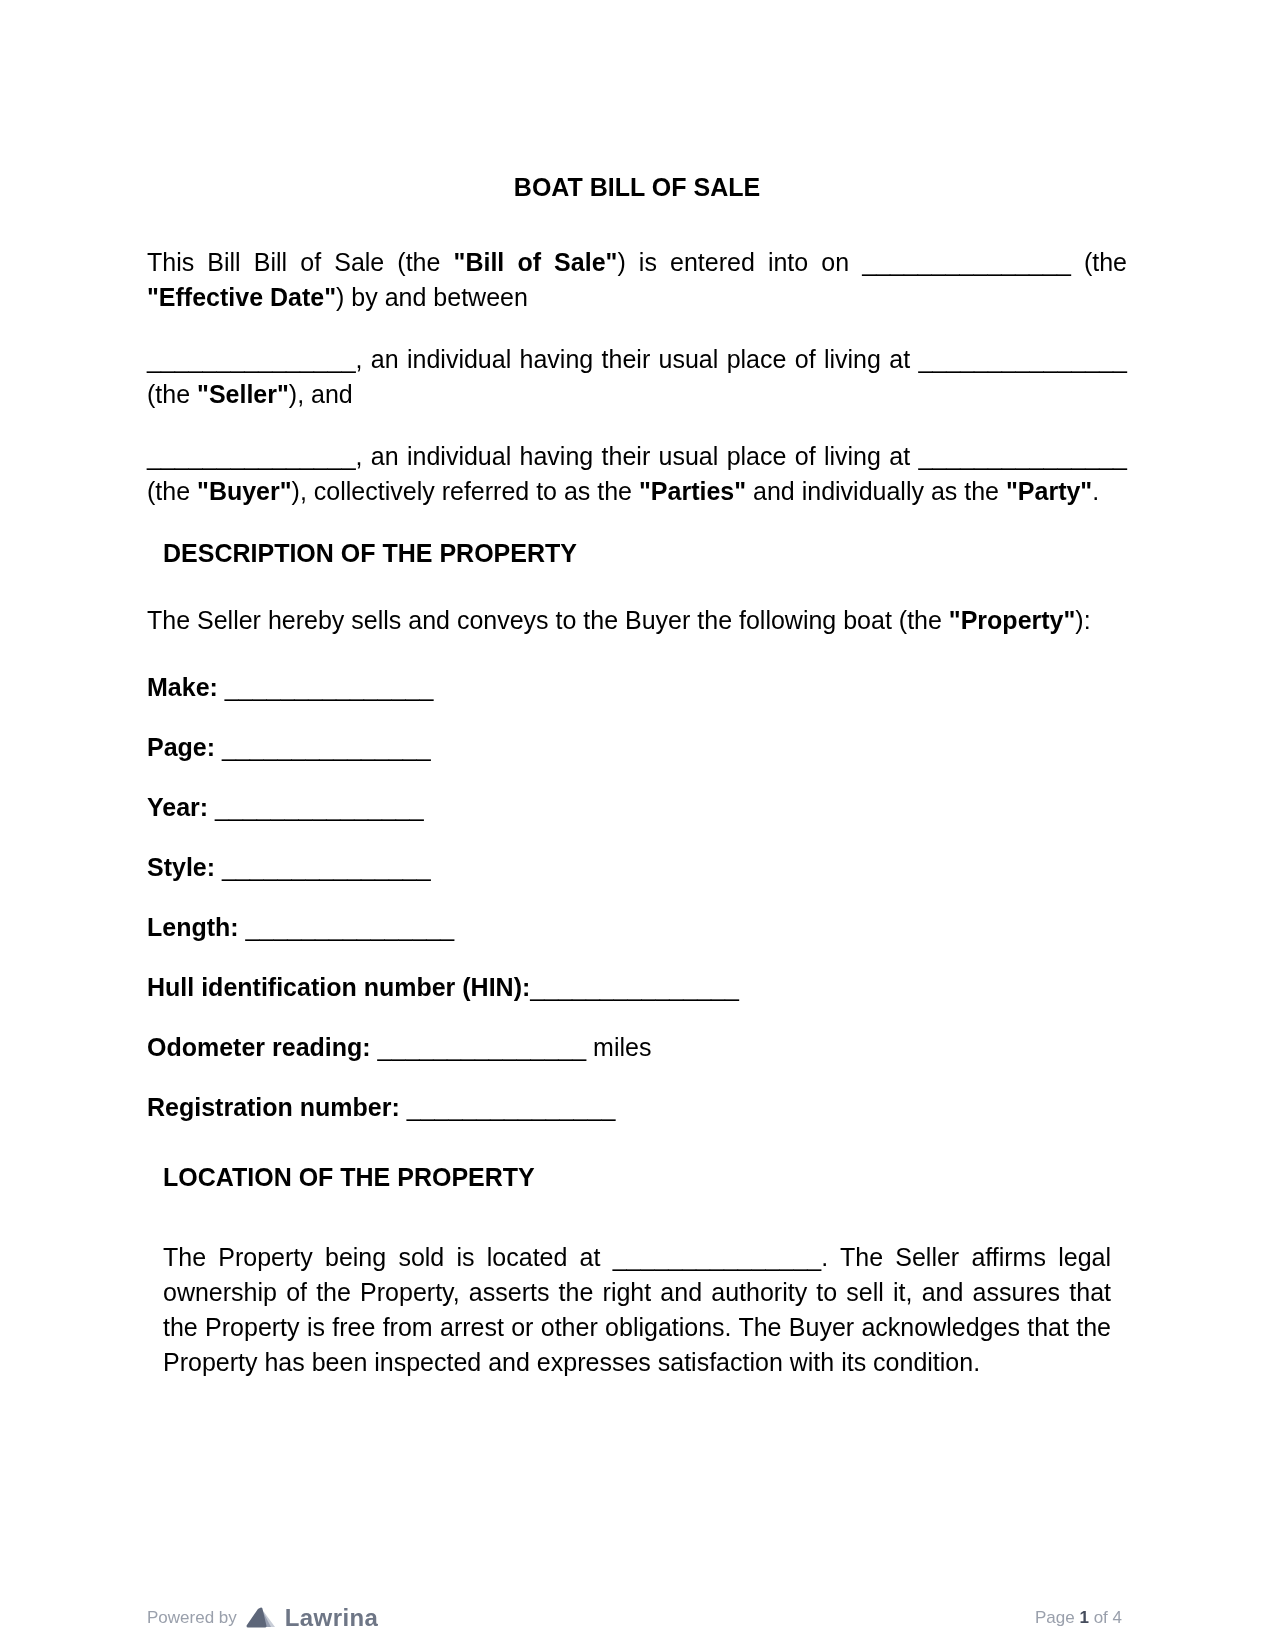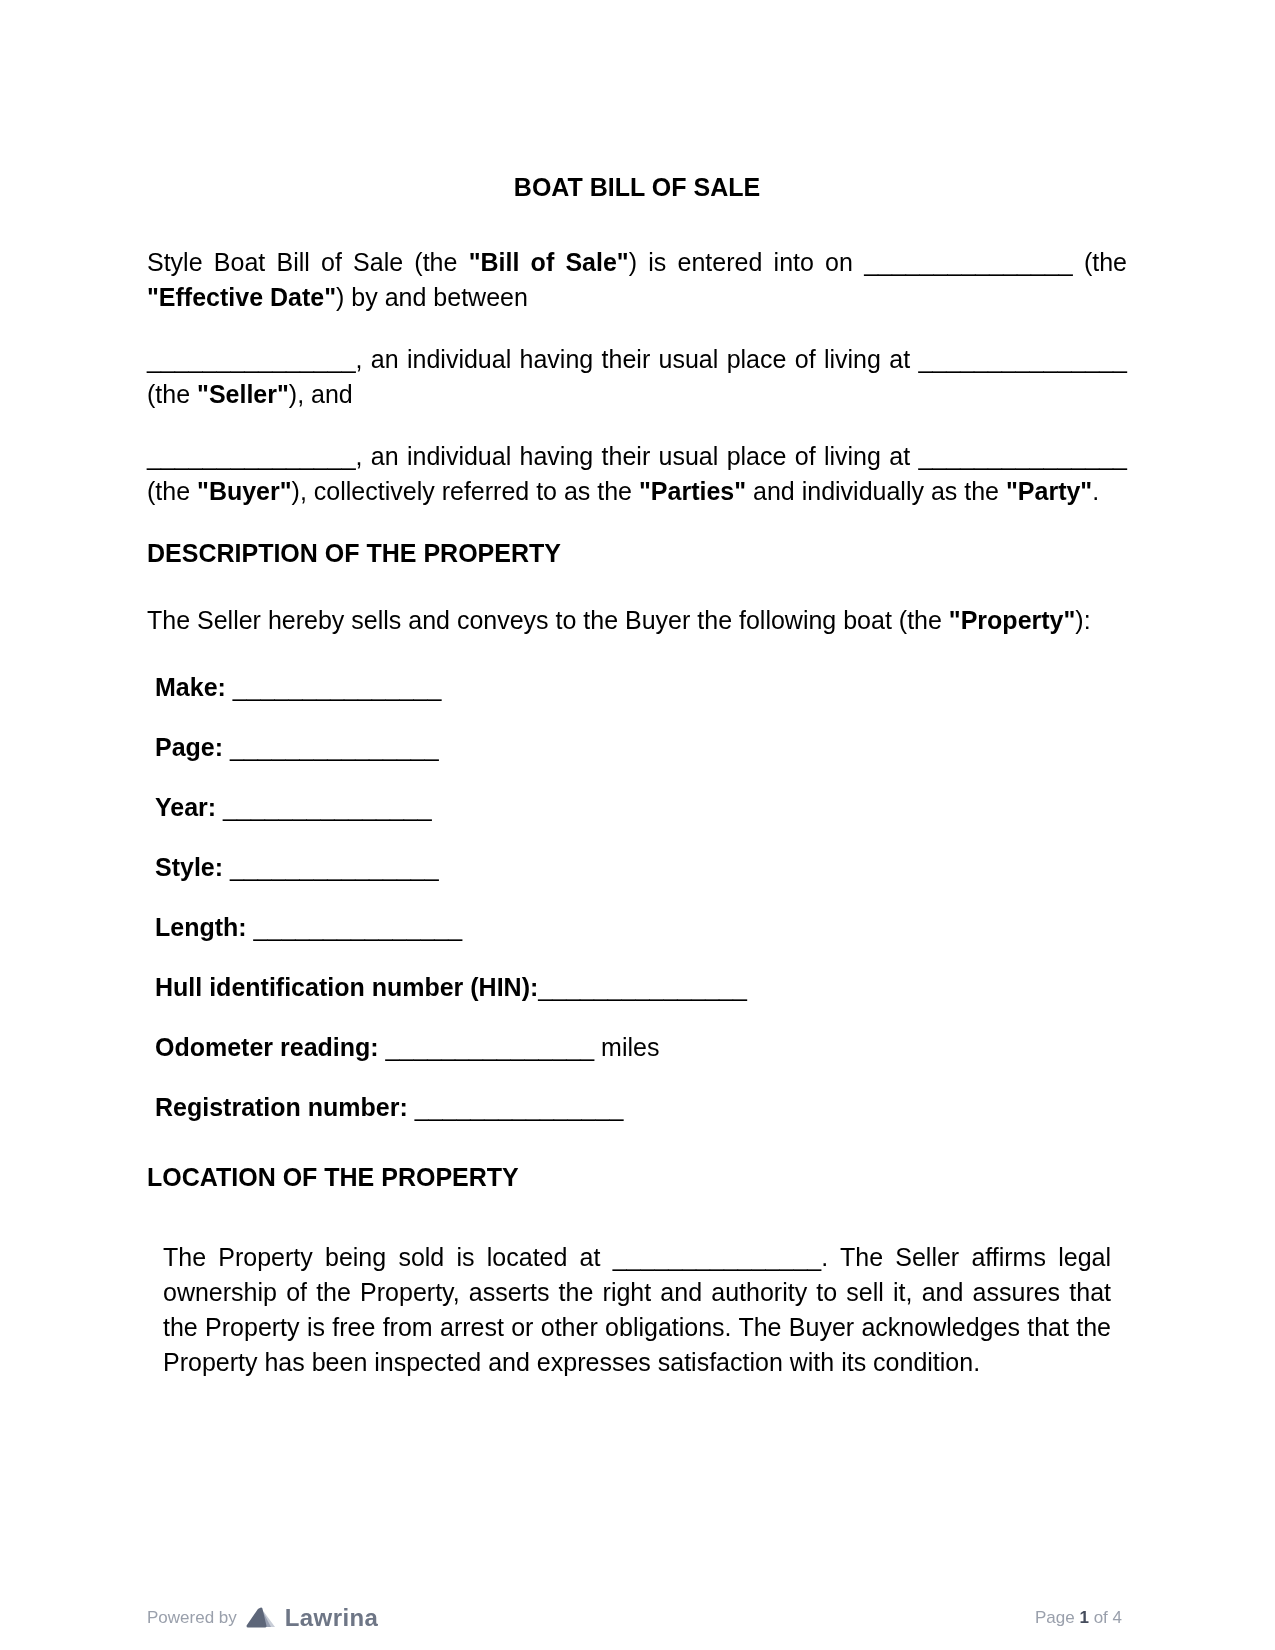--- a/index.html
+++ b/index.html
@@ -29,28 +29,28 @@
   .para {
     margin: 0 0 27px 0;
     text-align: justify;
   }
   .lead-para {
     margin: 12px 0 32px 0;
     text-align: justify;
   }
   .heading {
     font-weight: bold;
-    margin: 0 0 32px 0;
+    margin: 0 0 32px 16px;
   }
   .heading-location {
     margin-top: 35px;
     margin-bottom: 45px;
   }
   .field {
-    margin: 0 0 25px 8px;
+    margin: 0 0 25px 0;
   }
   .b { font-weight: bold; }
   .location-body { margin: 16px; }
   .footer {
     position: absolute;
     left: 147px;
     right: 148px;
     bottom: 20px;
     display: flex;
     align-items: flex-end;
@@ -74,21 +74,21 @@
   .page-num { font-weight: bold; color: #454c5c; }
 </style>
 </head>
 <body>
 
 <div class="page">
   <div class="content">
 
     <div class="doc-title">BOAT BILL OF SALE</div>
 
-    <p class="para"><span>Style Boat Bill of Sale (the </span><span class="b">"Bill of Sale"</span><span>) is entered into on _______________ (the </span><span class="b">"Effective Date"</span><span>) by and between</span></p>
+    <p class="para"><span>This Bill Bill of Sale (the </span><span class="b">"Bill of Sale"</span><span>) is entered into on _______________ (the </span><span class="b">"Effective Date"</span><span>) by and between</span></p>
 
     <p class="para"><span>_______________, an individual having their usual place of living at _______________ (the </span><span class="b">"Seller"</span><span>), and</span></p>
 
     <p class="para"><span>_______________, an individual having their usual place of living at _______________ (the </span><span class="b">"Buyer"</span><span>), collectively referred to as the </span><span class="b">"Parties"</span><span> and individually as the </span><span class="b">"Party"</span><span>.</span></p>
 
     <div class="heading">DESCRIPTION OF THE PROPERTY</div>
 
     <p class="lead-para"><span>The Seller hereby sells and conveys to the Buyer the following boat (the </span><span class="b">"Property"</span><span>):</span></p>
 
     <p class="field"><span class="b">Make:</span><span> _______________</span><span></span></p>

